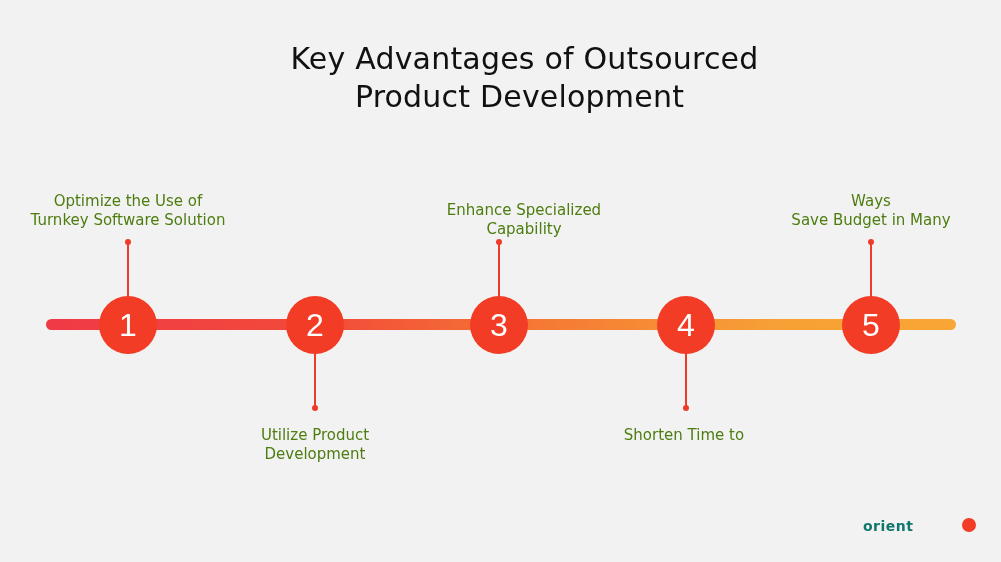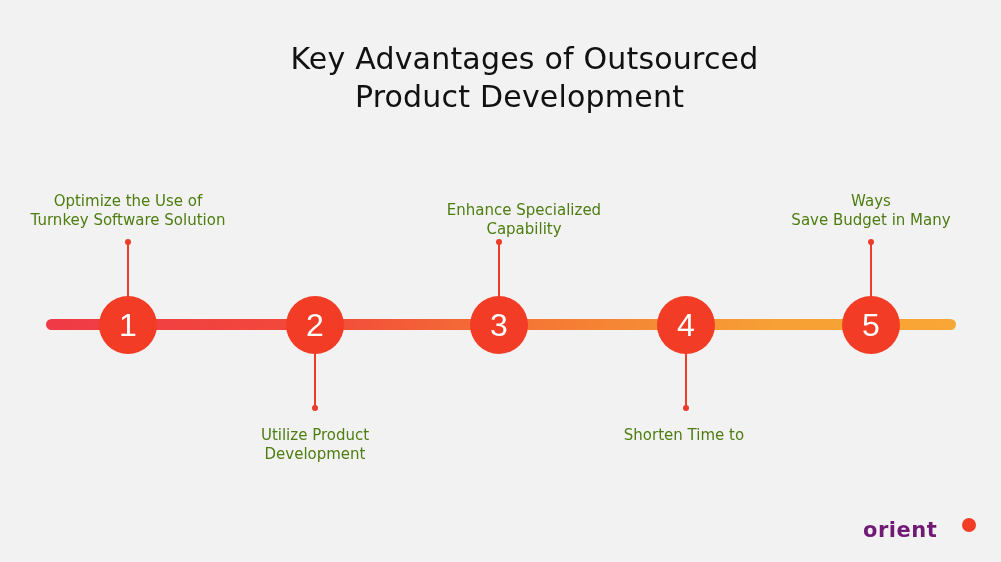--- a/index.html
+++ b/index.html
@@ -37,21 +37,21 @@
       border-radius: 50%; background: #ef3b2a;
     }
     .label {
       position: absolute; width: 240px; margin-left: -120px;
       text-align: center; color: #4d7c0f;
       font-size: 15px; line-height: 19px;
     }
     .logo {
       position: absolute; left: 863px; top: 518px;
       font-family: "DejaVu Sans", sans-serif; font-weight: bold;
-      font-size: 21px; color: #701a75; letter-spacing: 0.5px;
+      font-size: 14px; color: #0f766e; letter-spacing: 0.5px;
     }
     .logo-dot {
       position: absolute; left: 962px; top: 518px; width: 14px; height: 14px;
       border-radius: 50%; background: #f23c25;
     }
   </style>
 </head>
 <body>
 
 <div class="title">

